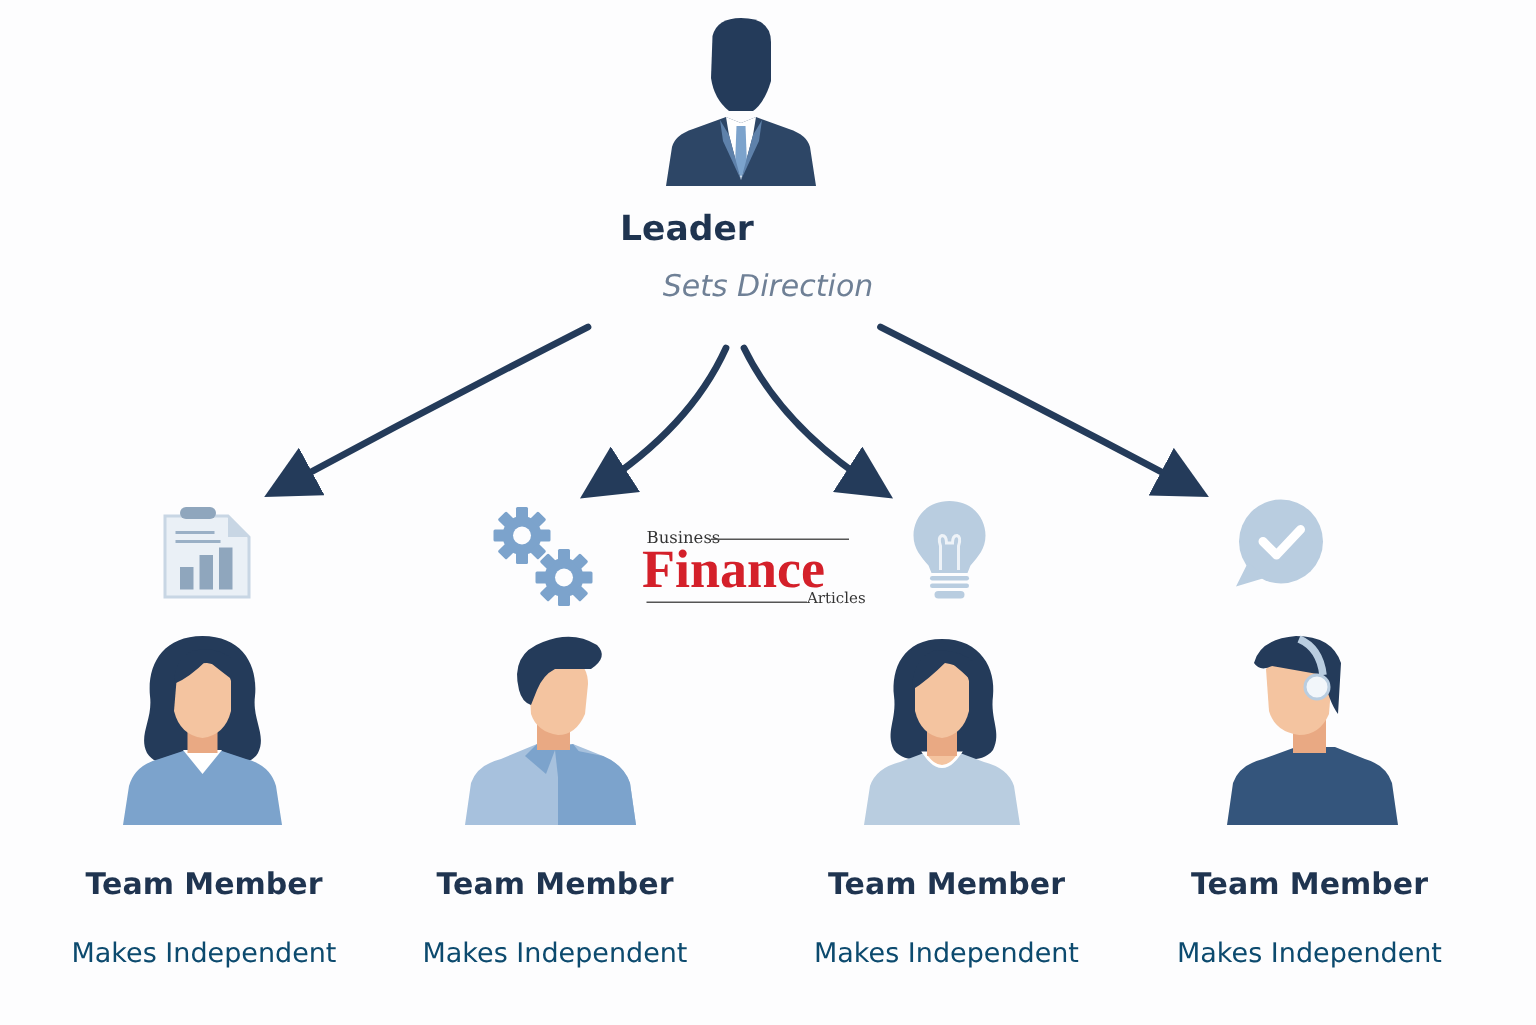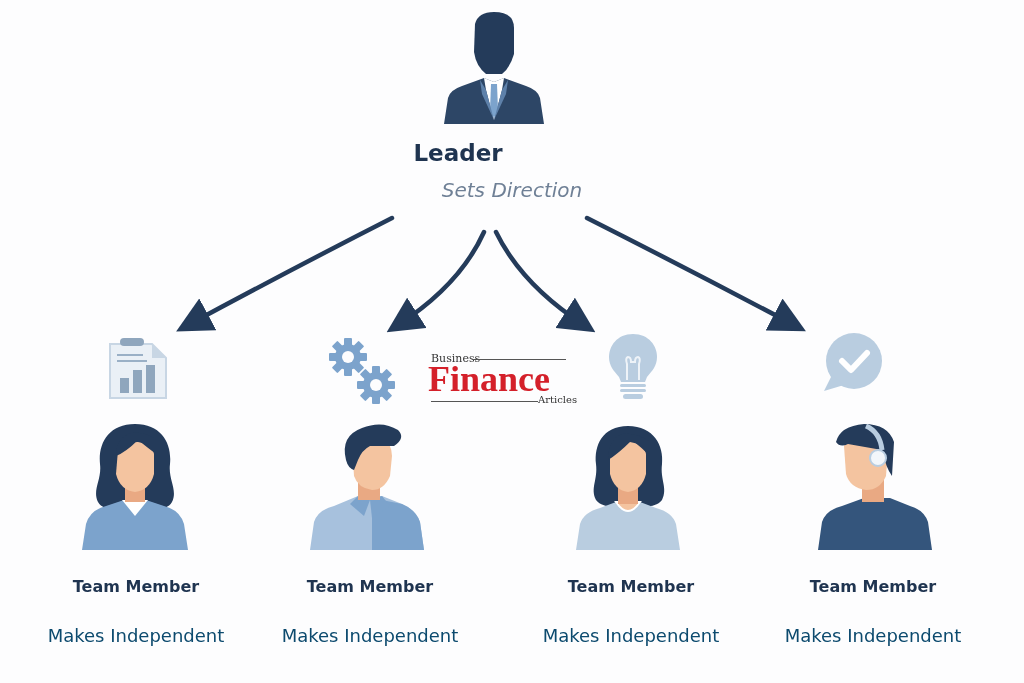--- a/index.html
+++ b/index.html
@@ -11,21 +11,21 @@
     .leader-title {
       left: 0; width: 916px; top: 140px; text-align: center;
       font-size: 23px; font-weight: bold; color: #1f3450;
     }
     .leader-sub {
       left: 0; width: 1024px; top: 178px; text-align: center;
       font-size: 20px; color: #6f8096; font-style: italic;
     }
     .member-title {
       width: 240px; text-align: center; top: 577px;
-      font-size: 16px; font-weight: bold; color: #1f3450;
+      font-size: 20px; font-weight: bold; color: #1f3450;
     }
     .member-sub {
       width: 240px; text-align: center; top: 625px;
       font-size: 18px; color: #0c4a6e;
     }
     .logo {
       left: 428px; top: 352px; width: 142px; height: 58px;
       font-family: "DejaVu Serif", serif;
     }
     .logo .biz { position: absolute; left: 3px; top: 0; font-size: 11px; color: #333; }

